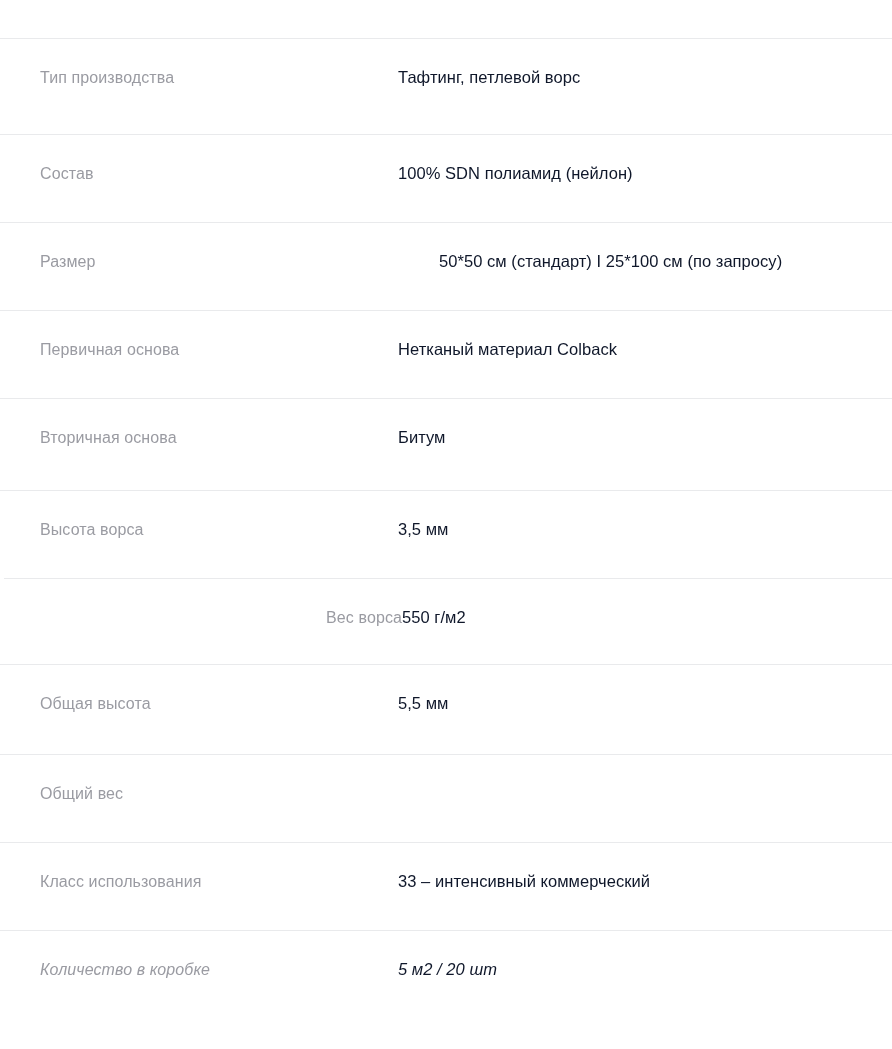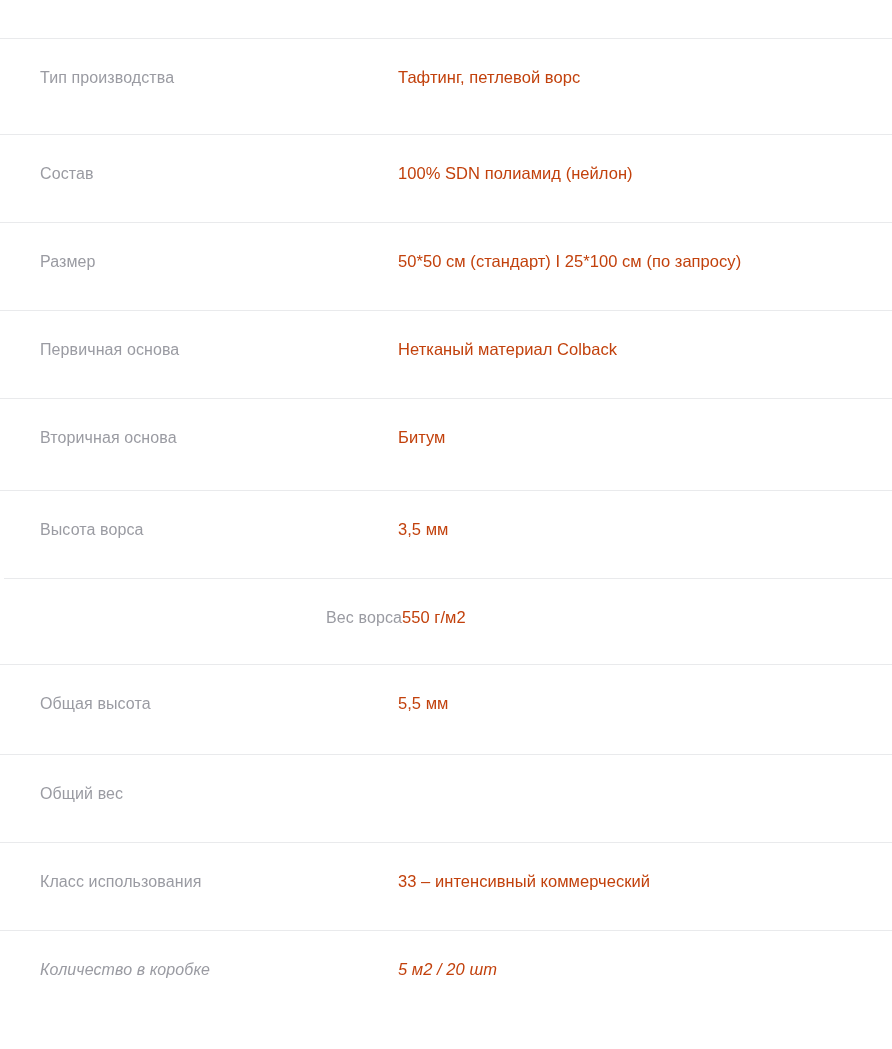--- a/index.html
+++ b/index.html
@@ -60,28 +60,28 @@
     text-align: right;
   }
 
   .spec-row .cell-value {
     flex: 1 1 auto;
     padding-top: 27px;
     font-size: 16.5px;
     line-height: 22px;
     font-weight: 500;
     letter-spacing: 0.05px;
-    color: #c2410c;
+    color: #0f172a;
     white-space: nowrap;
   }
 
   
   .spec-row.r-0 { height: 96px; }
   .spec-row.r-1 { height: 88px; }
-  .spec-row.r-2 { height: 88px; }
+  .spec-row.r-2 { height: 88px; gap: 41px; }
   .spec-row.r-3 { height: 88px; }
   .spec-row.r-4 { height: 92px; }
   .spec-row.r-5 { height: 88px; }
   .spec-row.r-6 { height: 86px; }
   .spec-row.r-7 { height: 90px; }
   .spec-row.r-8 { height: 88px; flex-direction: column; }
   .spec-row.r-9 { height: 88px; }
   .spec-row.r-10 { height: 88px; border-bottom: none; font-style: italic; }
 </style>
 </head>

